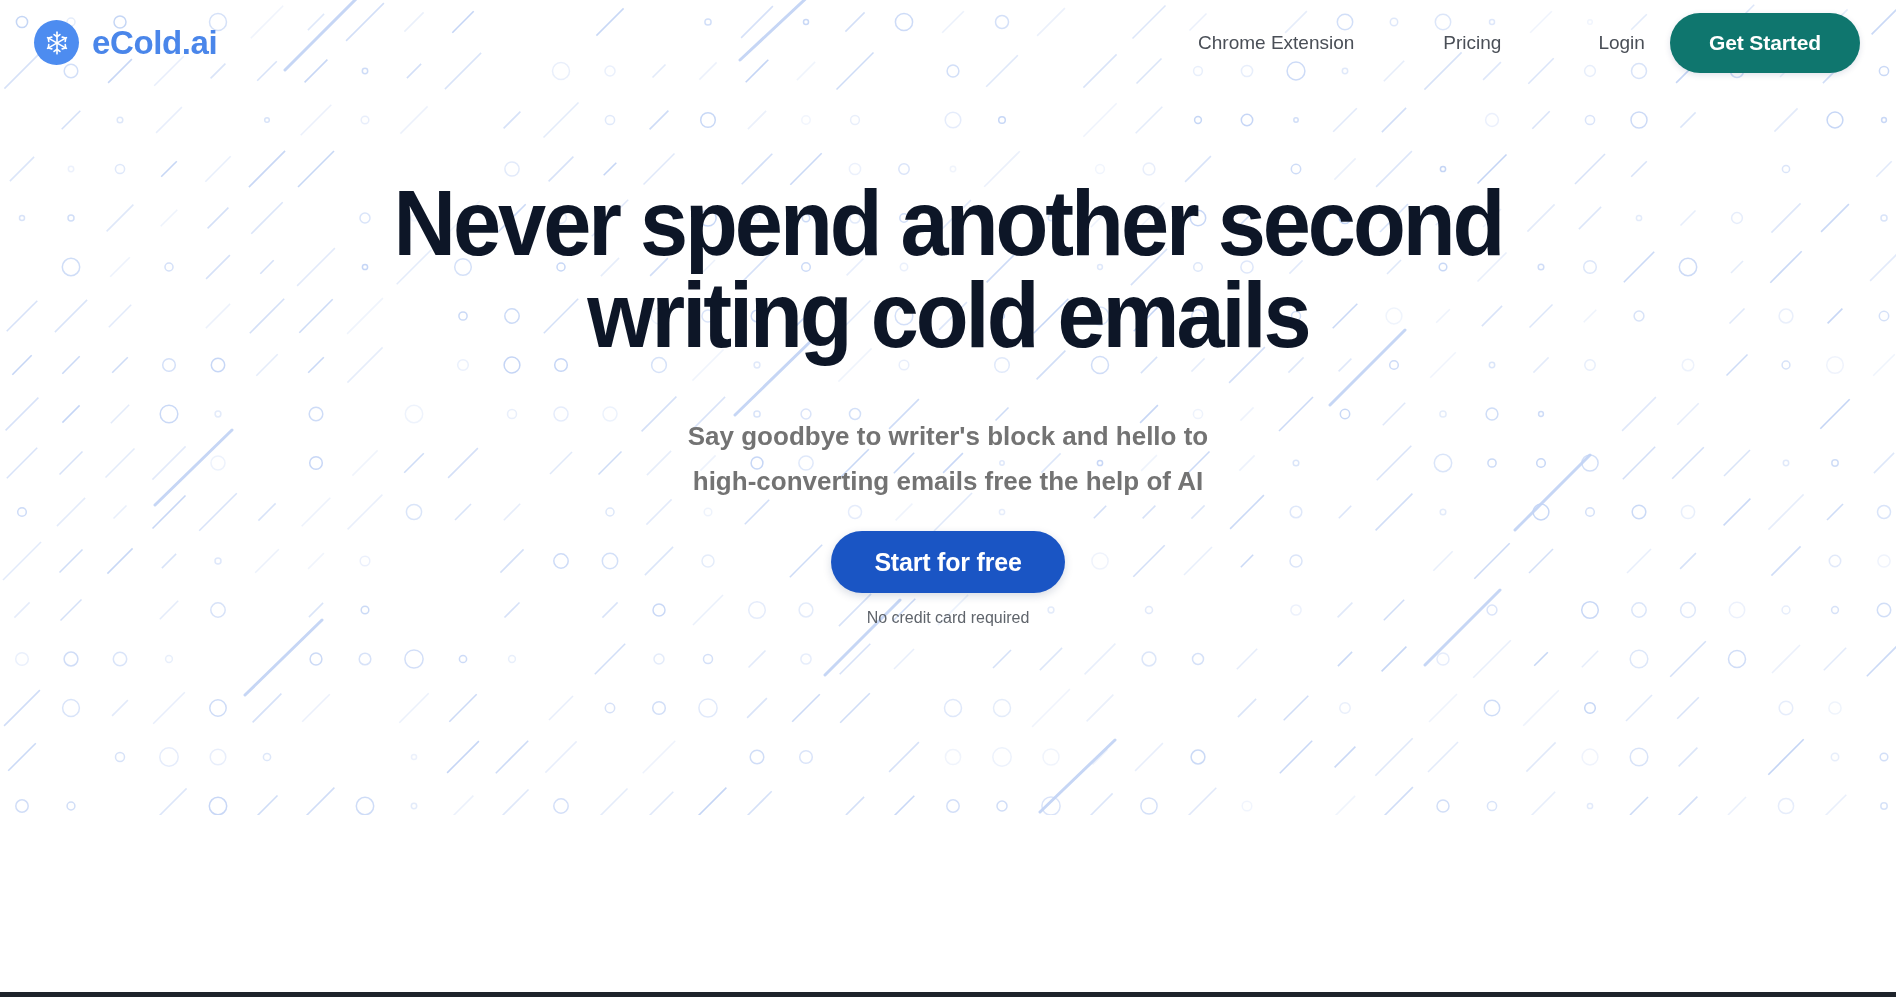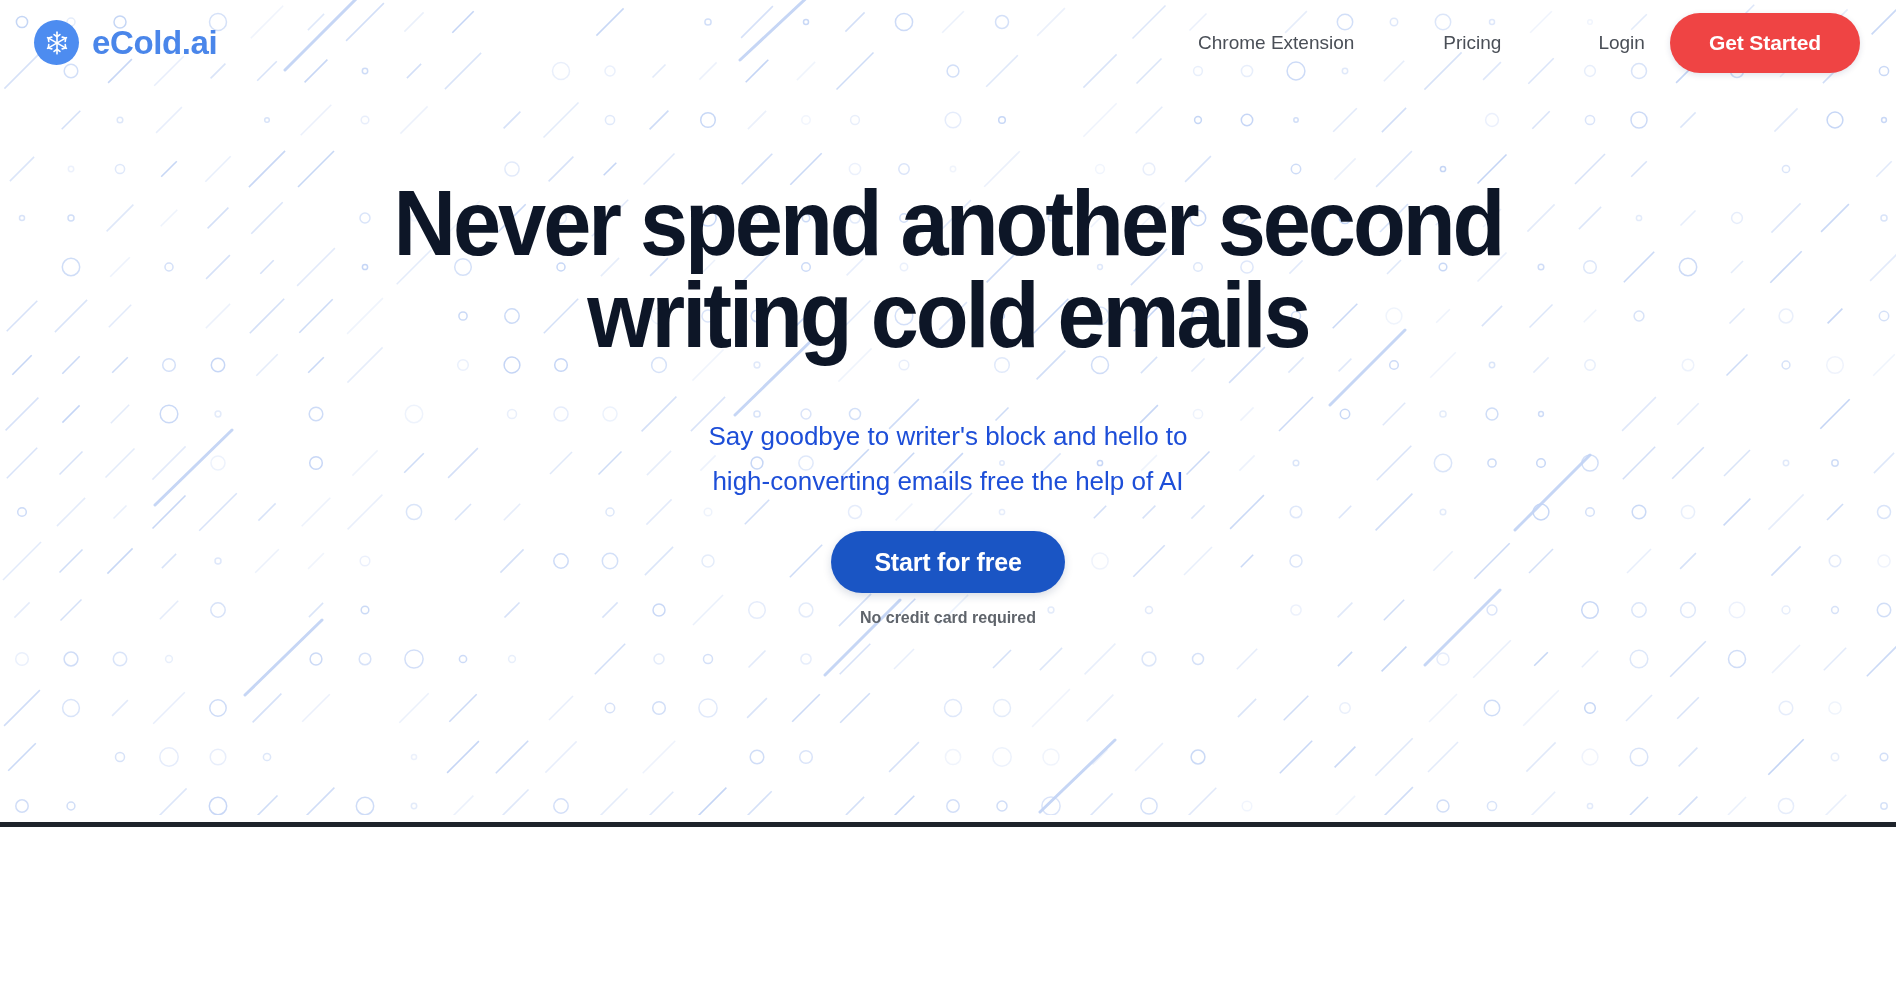--- a/index.html
+++ b/index.html
@@ -25,21 +25,21 @@
     height:815px;
     z-index:0;
     pointer-events:none;
   }
 
   
   .page {
     position:relative;
     z-index:2;
     width:1896px;
-    height:827px;
+    height:997px;
   }
 
   
   .site-header {
     position:relative;
     height:85px;
     display:flex;
     align-items:center;
     padding:0 36px 0 34px;
   }
@@ -94,21 +94,21 @@
   .nav-link.login { margin-right:25px; }
 
   .btn-cta-nav {
     display:inline-flex;
     align-items:center;
     justify-content:center;
     height:60px;
     padding:0 39px;
     border:none;
     border-radius:40px;
-    background:#ef4444;
+    background:#0f766e;
     color:#ffffff;
     font-family:"Liberation Sans", sans-serif;
     font-size:21px;
     font-weight:700;
     letter-spacing:-0.1px;
     white-space:nowrap;
     cursor:pointer;
     box-shadow:0 2px 6px rgba(20,40,90,.13);
   }
 
@@ -129,23 +129,23 @@
     max-width:1180px;
     margin:0 auto;
     transform:scaleX(0.94);
     transform-origin:center top;
   }
 
   .hero-sub {
     margin:53px auto 16px;
     font-size:26px;
     line-height:45px;
-    color:#1d4ed8;
+    color:#737373;
     max-width:640px;
-    font-weight:400;
+    font-weight:700;
   }
 
   .hero-actions {
     margin-top:27px;
   }
 
   .btn-start {
     display:inline-flex;
     align-items:center;
     justify-content:center;
@@ -160,21 +160,20 @@
     font-weight:700;
     letter-spacing:-0.2px;
     cursor:pointer;
     box-shadow:0 3px 9px rgba(20,40,90,.17);
   }
 
   .no-cc {
     margin-top:16px;
     font-size:16px;
     color:#5f646b;
-    font-weight:bold;
   }
 
   
   .bottom-rule {
     position:absolute;
     left:0;
     bottom:0;
     width:1896px;
     height:5px;
     background:#1e232b;

